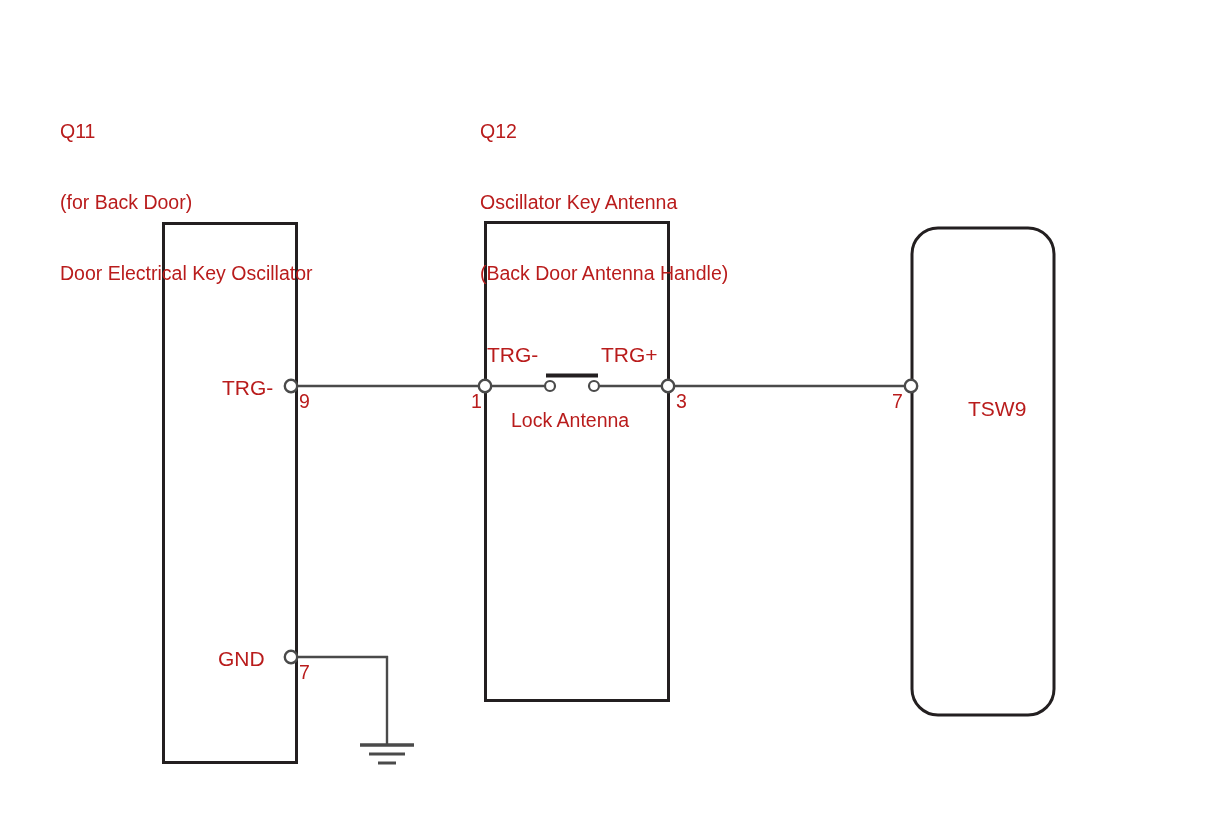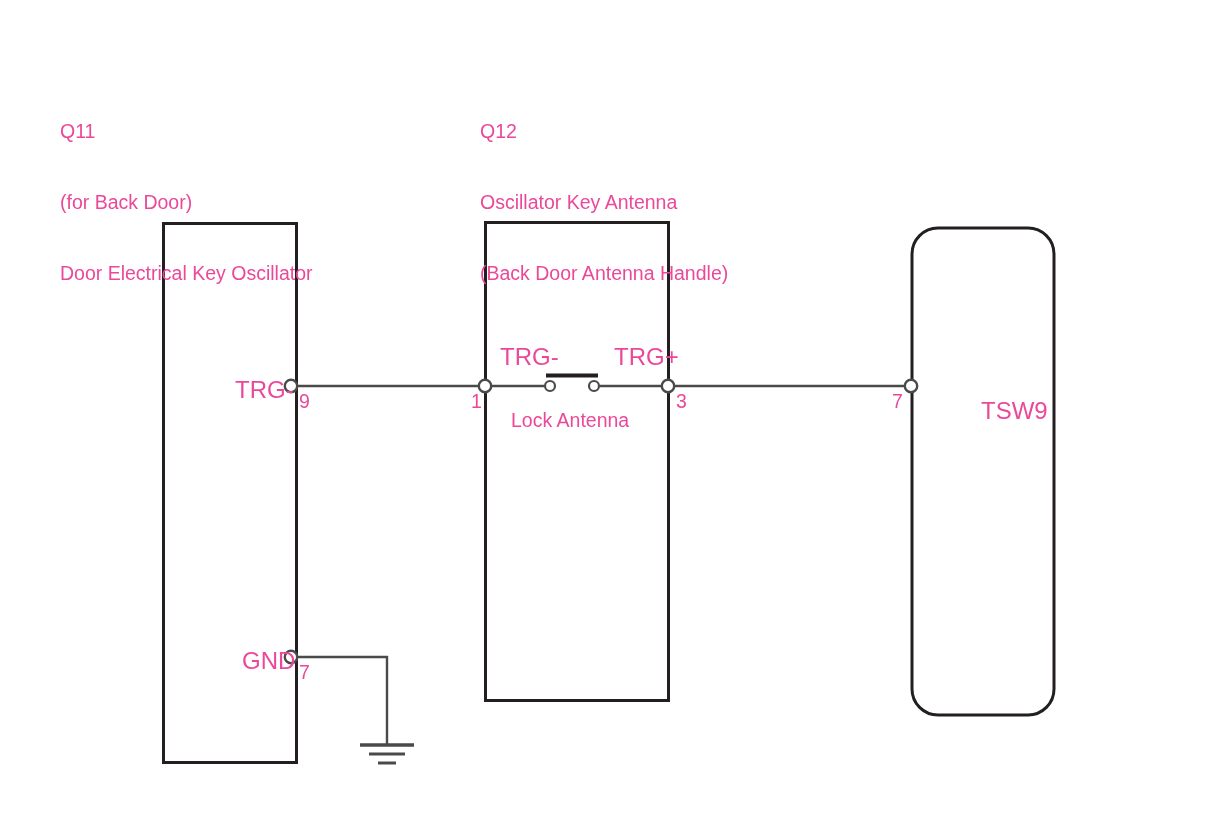--- a/index.html
+++ b/index.html
@@ -22,29 +22,28 @@
     position: absolute;
     left: 0;
     top: 0;
     width: 1210px;
     height: 814px;
   }
   .lbl {
     position: absolute;
     white-space: pre;
     font-family: "Liberation Sans", sans-serif;
-    color: #ec4899;
+    color: #b91c1c;
     line-height: 1.22;
   }
   .title-block {
     font-size: 19.5px;
   }
   .pin-label {
-    font-size: 24px;
-    padding-left: 13px;
+    font-size: 21px;
   }
   .pin-num {
     font-size: 19.5px;
   }
   .sw-label {
     font-size: 19.5px;
   }
 </style>
 </head>
 <body>
@@ -97,21 +96,21 @@
   <div class="lbl title-block" style="left:480px; top:72px;">
     <div>Q12</div>
     <div>Oscillator Key Antenna</div>
     <div>(Back Door Antenna Handle)</div>
   </div>
 
 
   <div class="lbl pin-label" style="left:222px; top:375px;">TRG-</div>
   <div class="lbl pin-num" style="left:299px; top:390px;">9</div>
 
-  <div class="lbl pin-label" style="left:229px; top:646px;text-align:right;">GND</div>
+  <div class="lbl pin-label" style="left:218px; top:646px;text-align:right;">GND</div>
   <div class="lbl pin-num" style="left:299px; top:661px;">7</div>
 
   <div class="lbl pin-label" style="left:487px; top:342px;">TRG-</div>
   <div class="lbl pin-num" style="left:471px; top:390px;">1</div>
 
   <div class="lbl pin-label" style="left:601px; top:342px;">TRG+</div>
   <div class="lbl pin-num" style="left:676px; top:390px;">3</div>
 
   <div class="lbl pin-label" style="left:926px; top:396px;margin-left:42px;">TSW9</div>
   <div class="lbl pin-num" style="left:892px; top:390px;">7</div>

